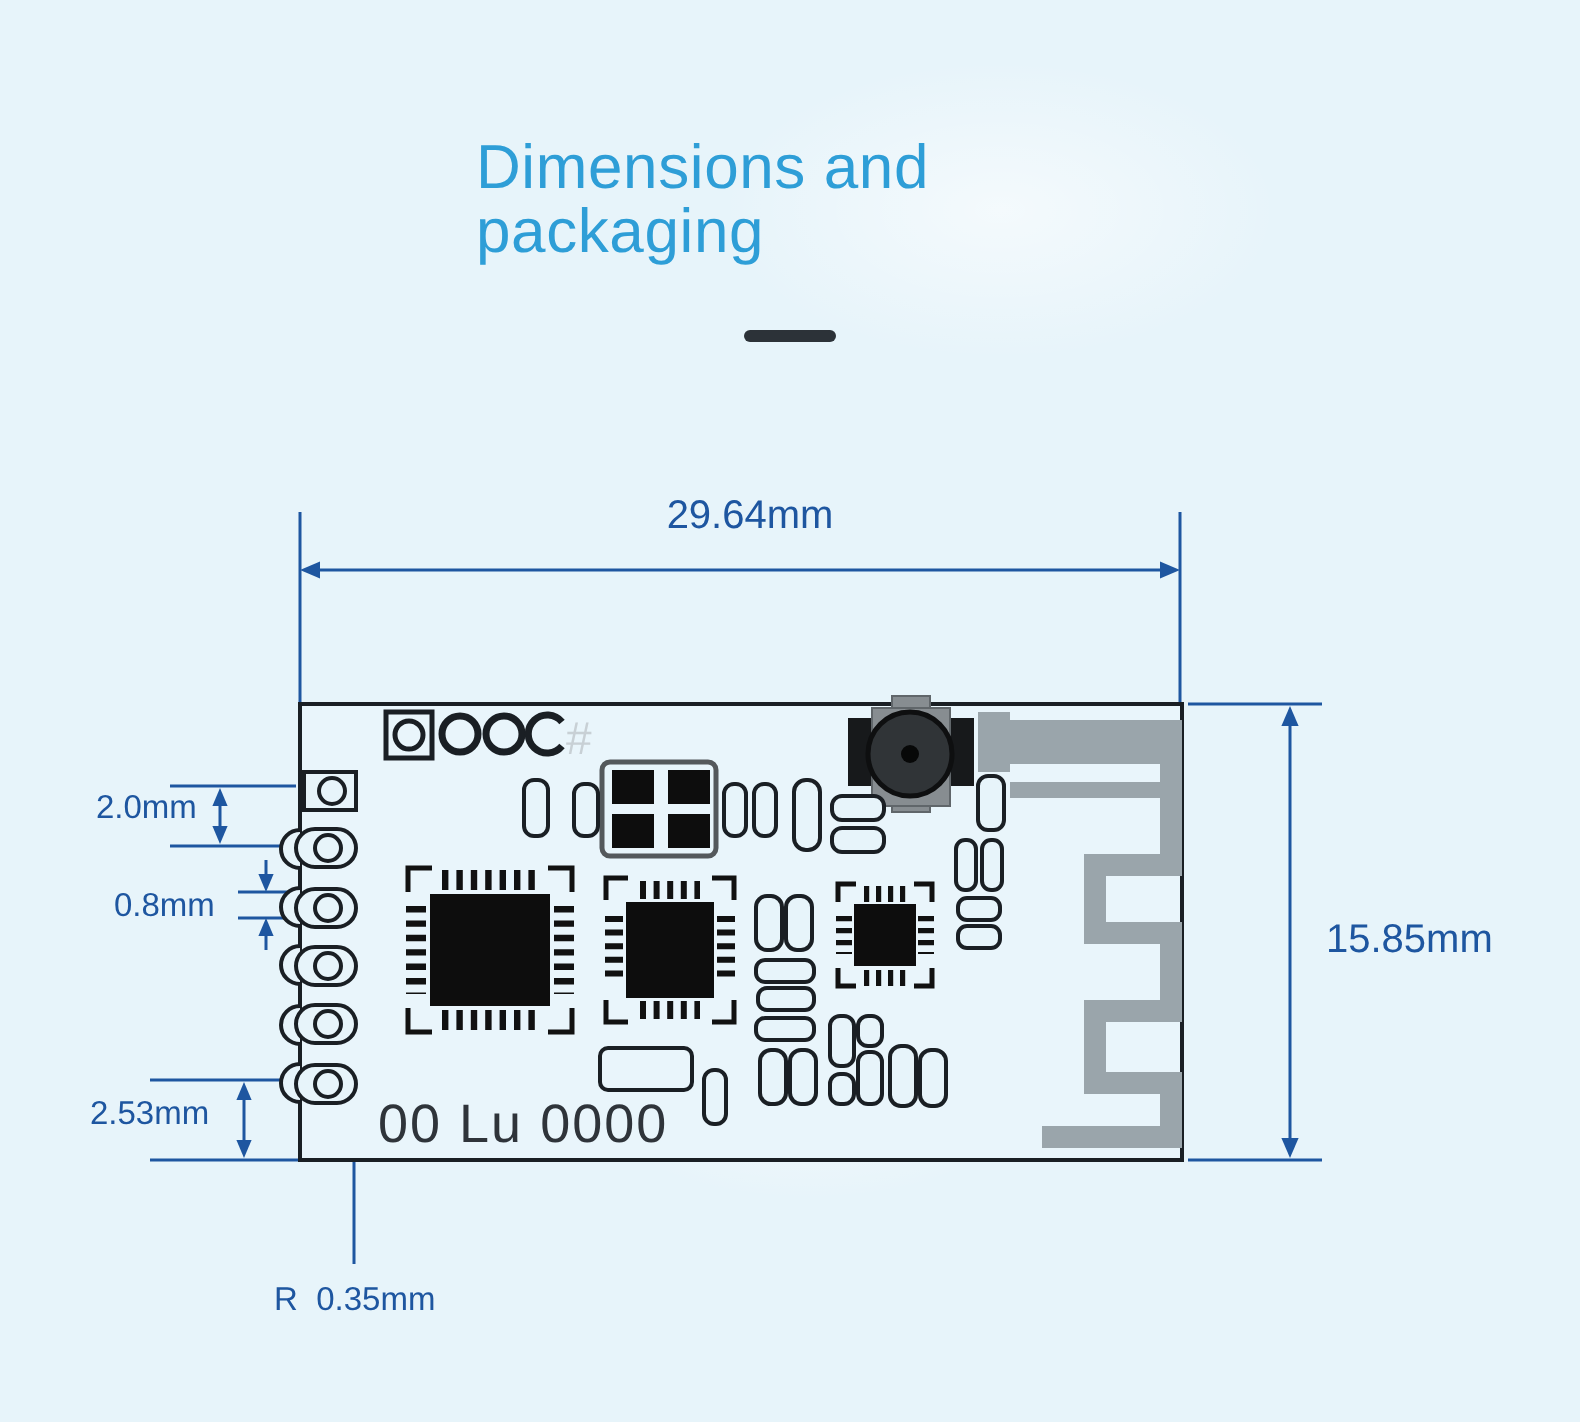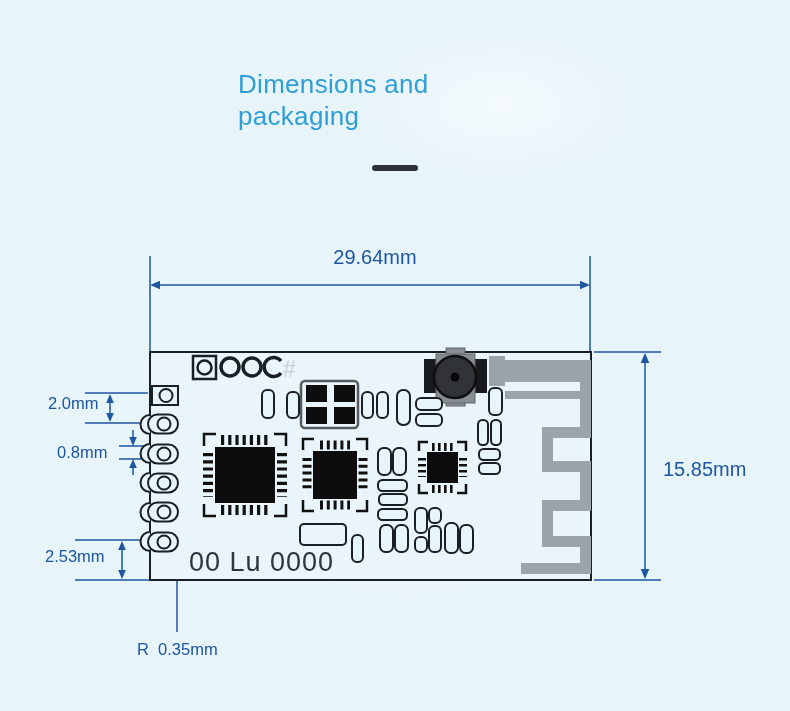--- a/index.html
+++ b/index.html
@@ -7,21 +7,21 @@
     position:relative;width:790px;height:711px;overflow:hidden;
     background:#e7f4fa;
     font-family:"Liberation Sans", sans-serif;
   }
   .blob{position:absolute;border-radius:50%;pointer-events:none;
     background:radial-gradient(closest-side, rgba(255,255,255,.55), rgba(255,255,255,0));}
   .blob1{left:360px;top:30px;width:280px;height:150px;}
   .blob2{left:290px;top:490px;width:230px;height:110px;}
   .title{
     position:absolute;left:238px;top:68px;
-    color:#2e9ed7;font-size:26px;line-height:32px;font-weight:400;
+    color:#2e9ed7;font-size:31px;line-height:32px;font-weight:400;
     letter-spacing:.3px;
   }
   .divider{
     position:absolute;left:372px;top:165px;width:46px;height:6px;
     background:#2c3238;border-radius:3px;
   }
   svg{position:absolute;left:0;top:0;}
   .dim-text{fill:#1e56a0;font-family:"Liberation Sans",sans-serif;}
   .silk{fill:#2f343a;font-family:"Liberation Sans",sans-serif;letter-spacing:1px;}
   .hash{fill:#c8d0d5;font-family:"Liberation Sans",sans-serif;}

